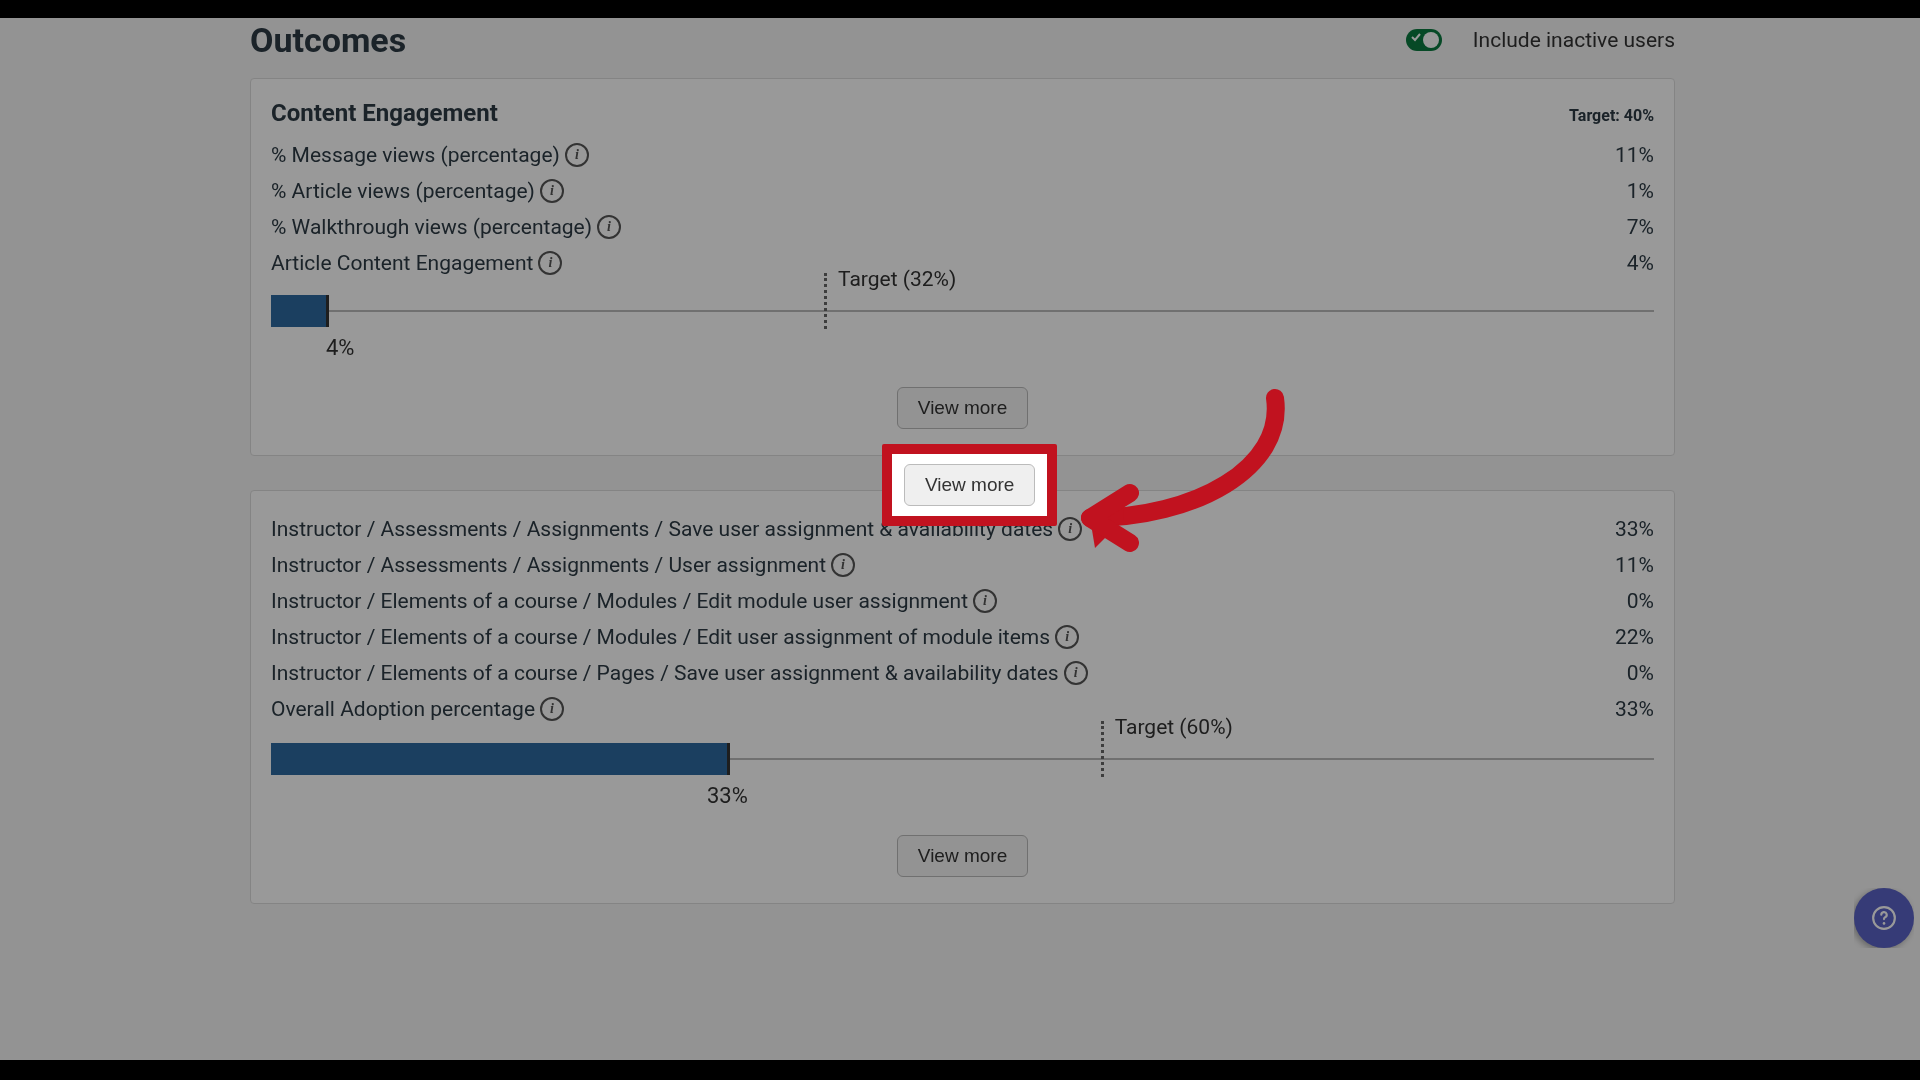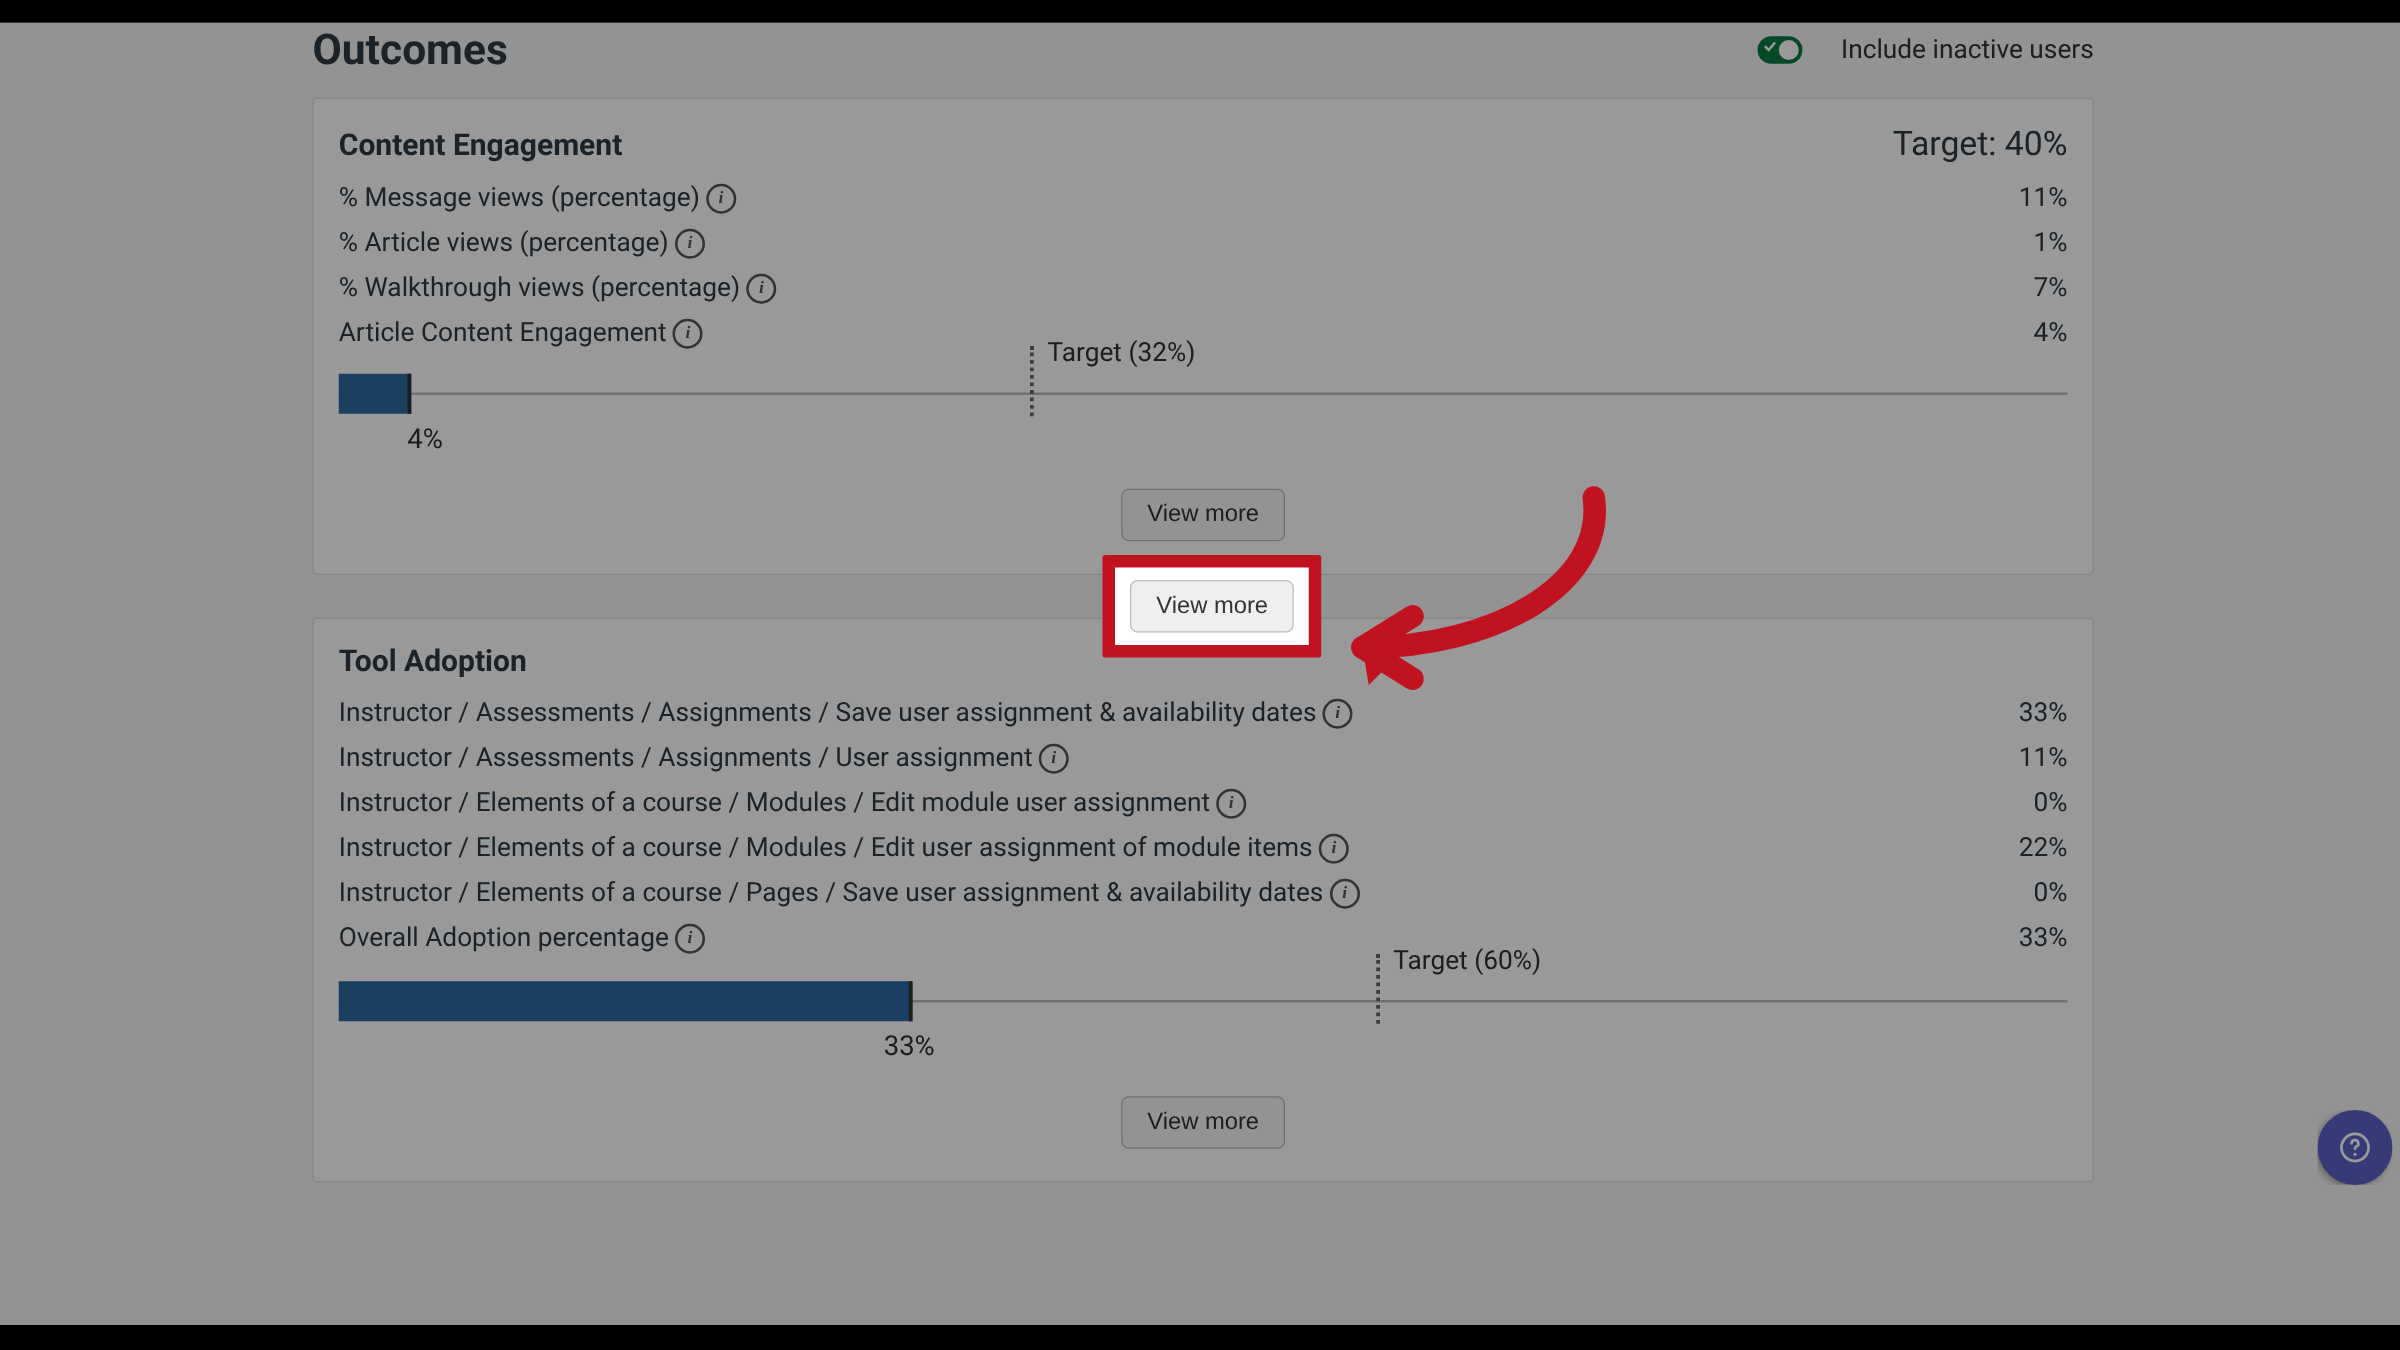--- a/index.html
+++ b/index.html
@@ -104,22 +104,22 @@
     display: flex;
     justify-content: space-between;
     align-items: baseline;
     margin-bottom: 10px;
   }
   .card-title {
     font-size: 24px;
     font-weight: 700;
   }
   .card-target {
-    font-size: 27px;
-    font-weight: 400;
+    font-size: 16px;
+    font-weight: 700;
   }
 
   .metric-row {
     display: flex;
     justify-content: space-between;
     align-items: center;
     font-size: 21px;
     padding: 6px 0;
   }
   .metric-label {
@@ -305,23 +305,20 @@
         <div class="target-marker" style="left:40%;"></div>
         <div class="target-text" style="left:41%;">Target (32%)</div>
       </div>
 
       <div class="view-more-wrap">
         <button class="view-more">View more</button>
       </div>
     </div>
 
     <div class="card">
-      <div class="card-header">
-        <div class="card-title">Tool Adoption</div>
-      </div>
 
       <div class="metric-row">
         <span class="metric-label">
           <span>Instructor / Assessments / Assignments / Save user assignment &amp; availability dates</span>
           <span class="info-icon">i</span>
         </span>
         <span>33%</span>
       </div>
       <div class="metric-row">
         <span class="metric-label">

